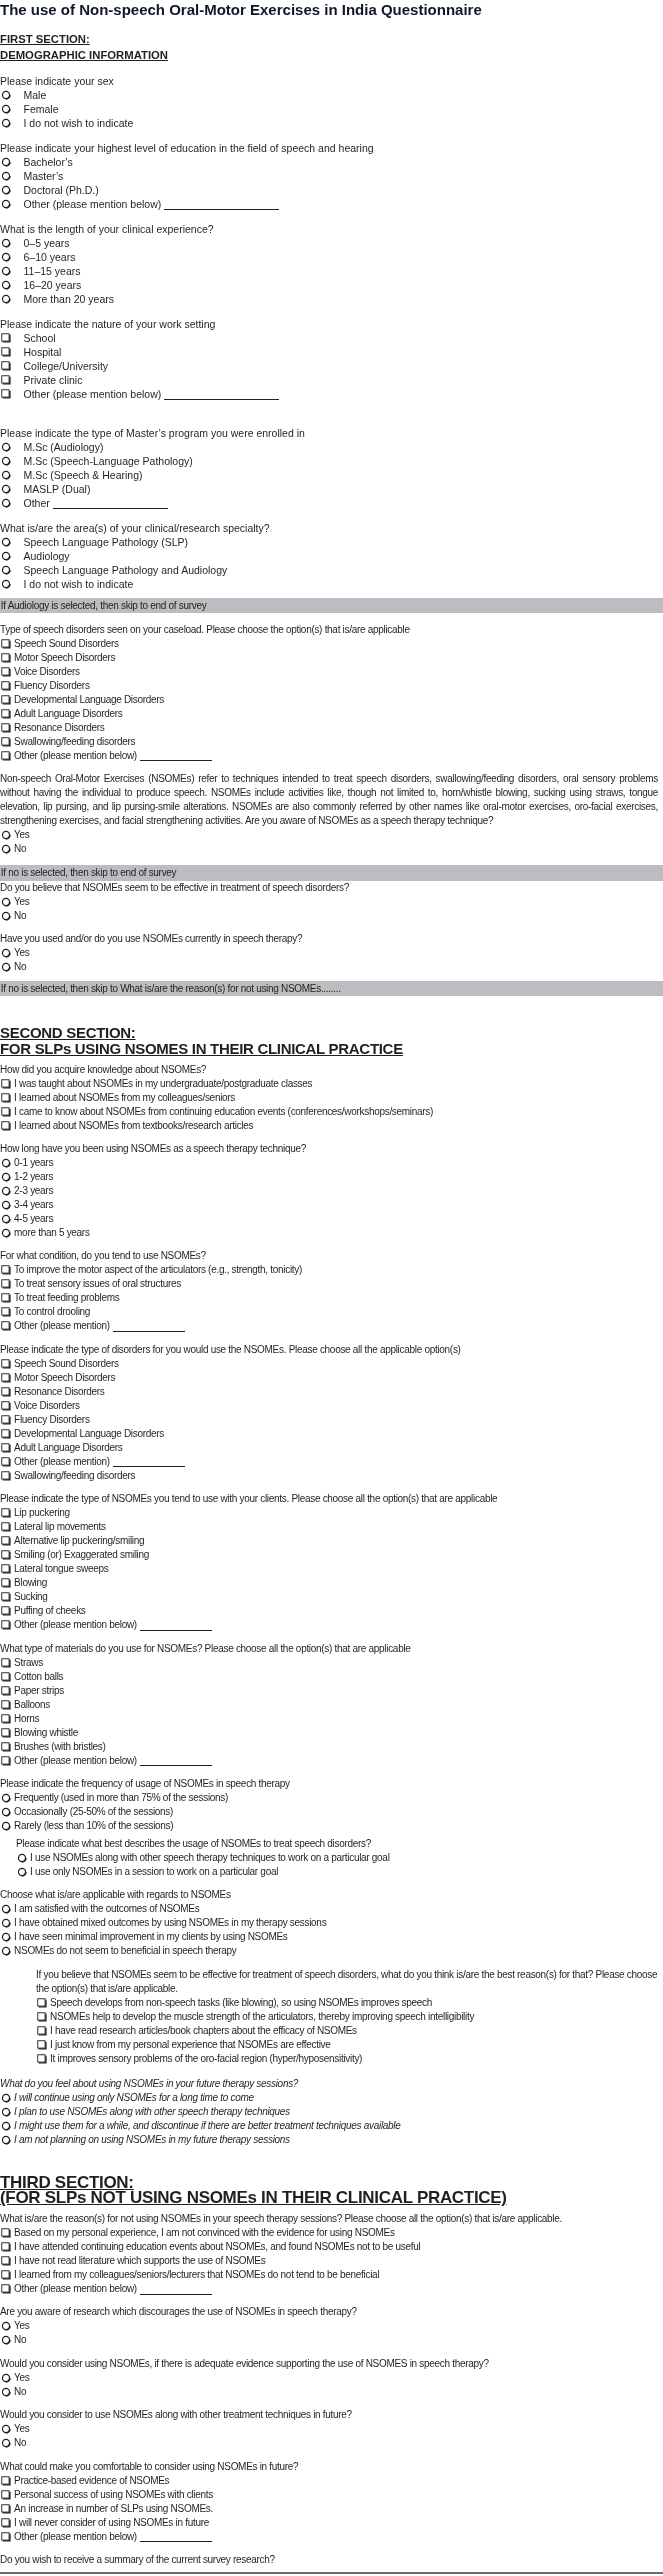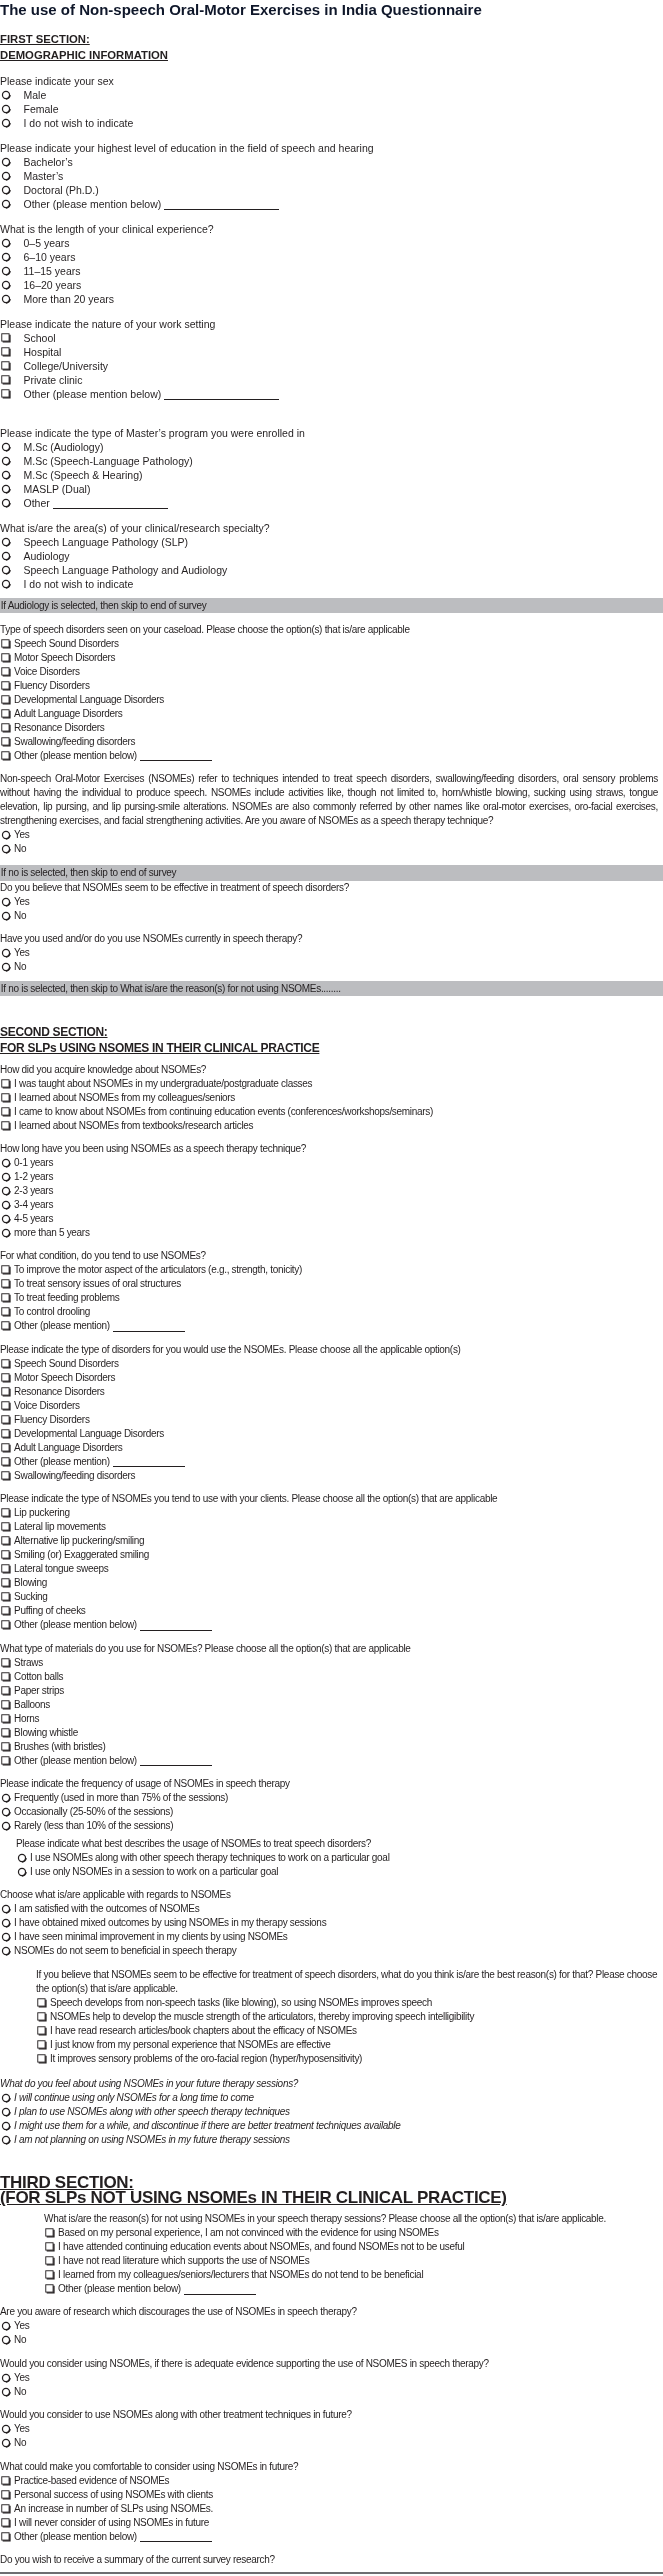--- a/index.html
+++ b/index.html
@@ -514,21 +514,21 @@
               </svg>
             </span>
             <span>No</span>
           </div>
         </div>
       </div>
   </div>
 
   <div class="notice condensed">If no is selected, then skip to What is/are the reason(s) for not using NSOMEs........</div>
 
-  <div class="section-heading sec2 condensed" style="font-size:12px">
+  <div class="section-heading sec2 condensed" style="font-size:15px">
     <div>SECOND SECTION:</div>
     <div>FOR SLPs USING NSOMES IN THEIR CLINICAL PRACTICE</div>
   </div>
 
   <div id="s2-questions" class="condensed narrow">
       <div class="q" style="margin-top: 6.2px;">
         <div class="q-text">How did you acquire knowledge about NSOMEs?</div>
         <div class="opt">
           <span class="mark">
             <svg width="10" height="10" viewBox="0 0 13 13">
@@ -1096,21 +1096,21 @@
         </div>
       </div>
     </div>
 
   <div class="section-heading sec3 condensed" style="font-size:17px">
     <div>THIRD SECTION:</div>
     <div>(FOR SLPs NOT USING NSOMEs IN THEIR CLINICAL PRACTICE)</div>
   </div>
 
   <div id="s3-questions" class="condensed narrow">
-      <div class="q" style="margin-top: 6.2px; padding-left: 44px;">
+      <div class="q" style="margin-top: 6.2px;">
         <div class="q-text">What is/are the reason(s) for not using NSOMEs in your speech therapy sessions? Please choose all the option(s) that is/are applicable.</div>
         <div class="opt">
           <span class="mark">
             <svg width="10" height="10" viewBox="0 0 13 13">
               <rect x="1" y="1" width="9.5" height="9.5" fill="none" stroke="#231f20" stroke-width="1.2"></rect>
               <path d="M2.2 11.6 H11.6 V2.2" fill="none" stroke="#231f20" stroke-width="1.8"></path>
             </svg>
           </span>
           <span>Based on my personal experience, I am not convinced with the evidence for using NSOMEs</span>
         </div>

